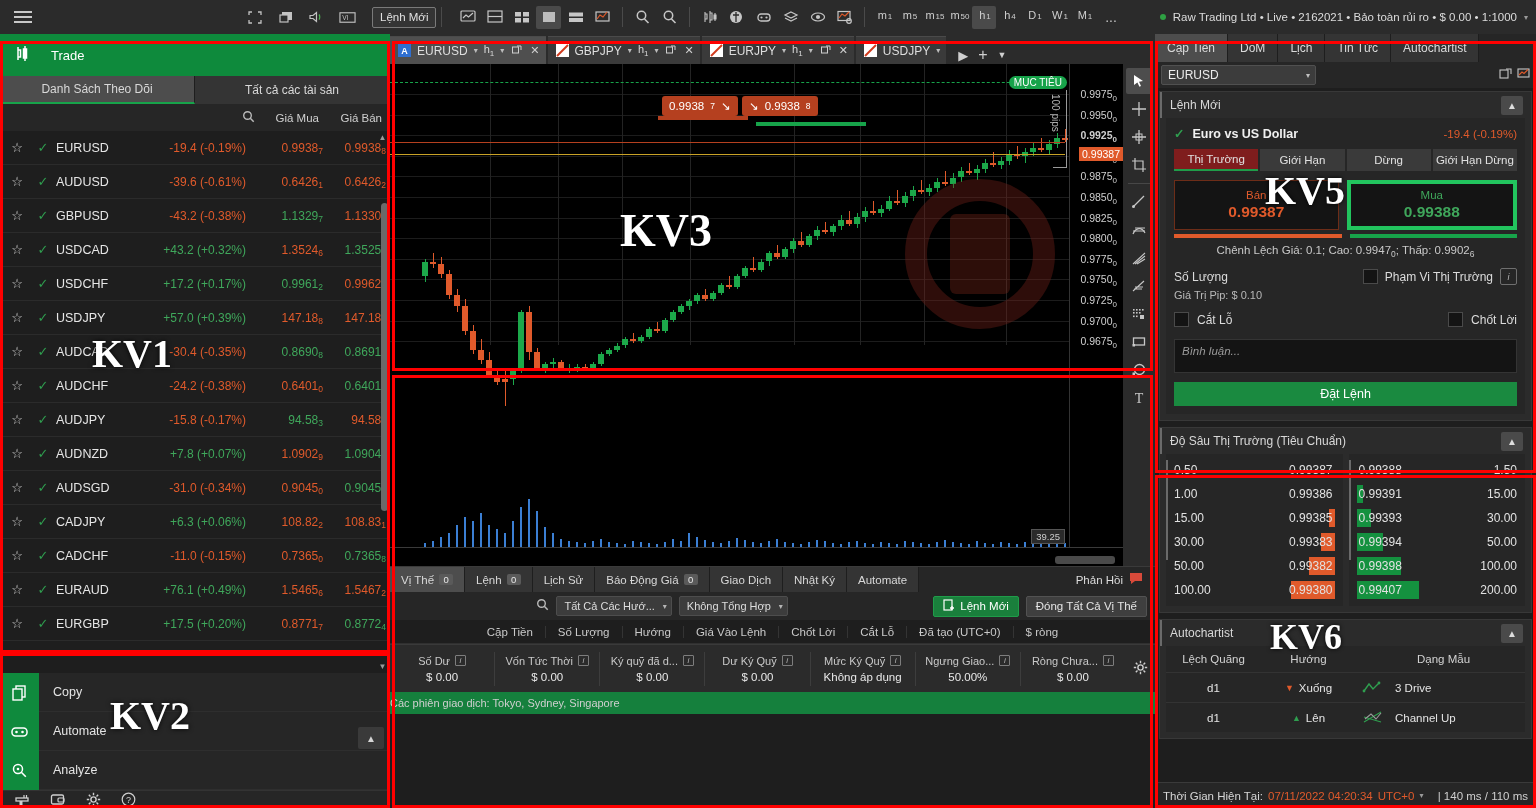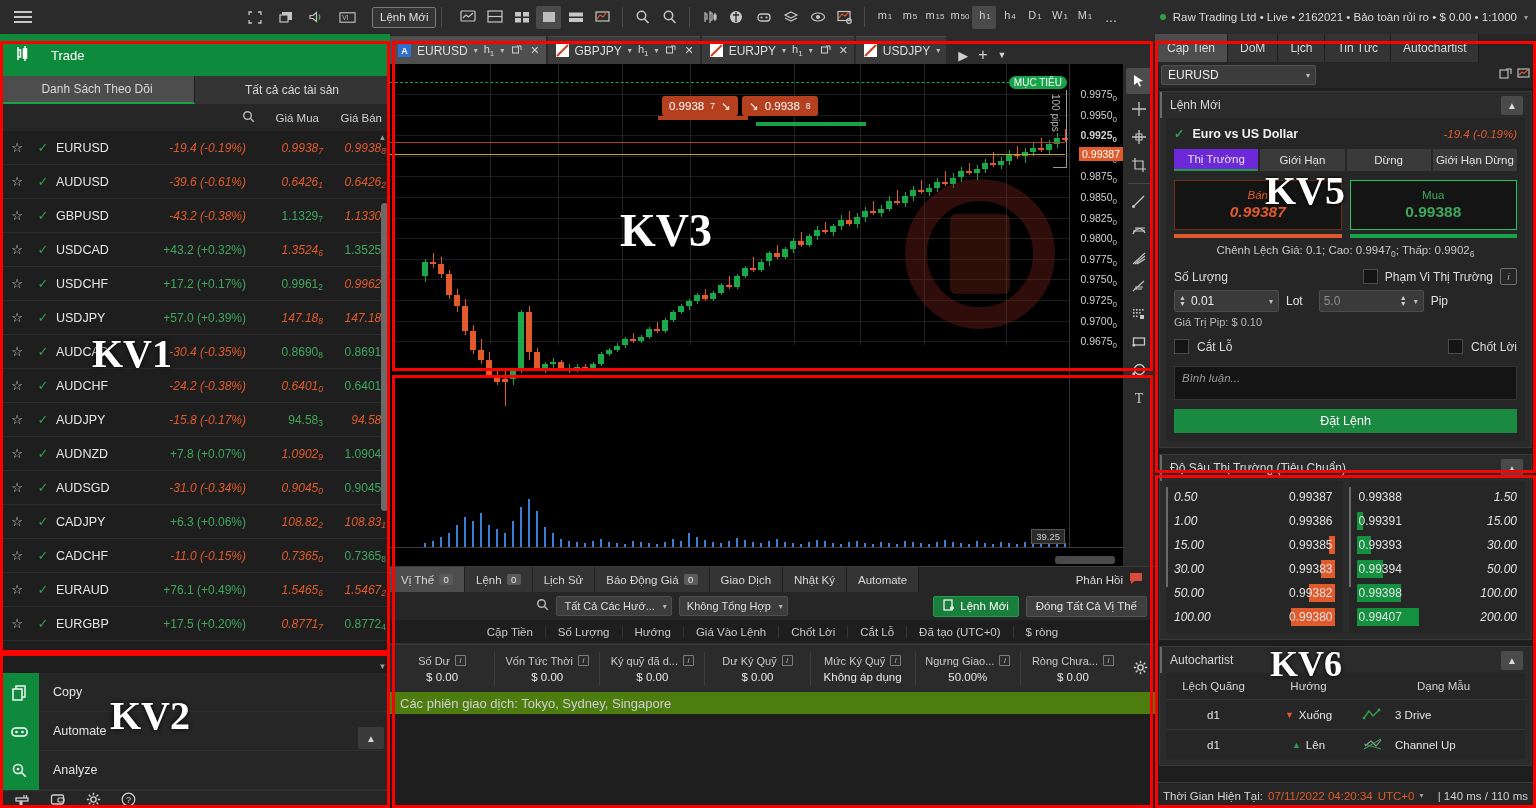--- a/index.html
+++ b/index.html
@@ -49,21 +49,21 @@
   .wl-search .mag { margin-left:auto; width:20px; text-align:center; color:#b9b9b9; font-size:12px; }
   .wl-search .colhd { width:63px; text-align:right; color:#cfcfcf; font-size:11.5px; padding-right:2px; }
   .wl-list { flex:1; overflow:hidden; position:relative; }
   .wl-row { height:34px; display:flex; align-items:center; border-bottom:1px solid #2b2b2b; padding:0 4px; cursor:pointer; }
   .wl-star { width:26px; text-align:center; color:#cfcfcf; font-size:13px; }
   .wl-check { width:26px; text-align:center; color:#2f9e4f; font-size:13px; }
   .wl-sym { width:100px; font-size:12.5px; color:#e6e6e6; }
   .wl-chg { flex:1; text-align:right; font-size:12px; padding-right:14px; }
   .wl-bid, .wl-ask { width:63px; text-align:right; font-size:12px; }
   .wl-bid .p, .wl-ask .p { font-size:8.5px; position:relative; top:2px; }
-  .up { color:#3fa75b; } .down { color:#e05a2b;font-style:italic; }
+  .up { color:#3fa75b; } .down { color:#e05a2b; }
   .wl-scroll { position:absolute; right:2px; top:0; width:7px; height:100%; }
   .wl-scroll .thumb { position:absolute; left:0; top:72px; width:7px; height:308px; background:#6a6a6a; border-radius:4px; }
   .wl-arrow { position:absolute; right:1px; width:9px; text-align:center; color:#9a9a9a; font-size:8px; }
 
   
   .kv2 { height:135px; flex:0 0 135px; background:#262626; display:flex; flex-direction:column; position:relative; }
   .kv2row { height:39px; display:flex; align-items:center; border-bottom:1px solid #2e2e2e; cursor:pointer; }
   .kv2ic { width:39px; height:39px; background:#0f8a3d; display:flex; align-items:center; justify-content:center; color:#fff; }
   .kv2lbl { margin-left:14px; font-size:12.5px; color:#e4e4e4; }
   .kv2foot { height:38px; display:flex; align-items:center; gap:20px; padding-left:14px; background:#262626; border-top:1px solid #333; }
@@ -123,44 +123,44 @@
   .bp-col:last-child { border-right:none; }
   .bp-body { flex:1; position:relative; background:#1e1e1e; }
   .bp-dot { position:absolute; width:6px; height:6px; background:#c0392b; }
   .acctbar { height:48px; flex:0 0 48px; background:#2b2b2b; display:flex; align-items:center; border-top:1px solid #3a3a3a; }
   .ab-cell { flex:1; display:flex; flex-direction:column; align-items:center; justify-content:center; gap:4px; border-right:1px solid #3d3d3d; height:34px; }
   .ab-cell:last-of-type { border-right:none; }
   .ab-top { display:flex; align-items:center; gap:5px; font-size:11px; color:#c9c9c9; }
   .ab-i { width:11px; height:11px; border:1px solid #7d7d7d; color:#b5b5b5; font-size:8px; display:flex; align-items:center; justify-content:center; font-style:italic; border-radius:1px; }
   .ab-val { font-size:11.5px; color:#e8e8e8; }
   .ab-gear { width:30px; text-align:center; color:#cfcfcf; font-size:14px; cursor:pointer; }
-  .sessbar { height:22px; flex:0 0 22px; background:#4d7c0f; display:flex; align-items:center; padding-left:10px; font-size:13px; color:#cfcfcf; }
+  .sessbar { height:22px; flex:0 0 22px; background:#15803d; display:flex; align-items:center; font-size:11px; color:#cfcfcf; }
 
   
   .rightcol { width:381px; flex:0 0 381px; background:#1e1e1e; display:flex; flex-direction:column; }
   .rc-tabs { height:28px; flex:0 0 28px; display:flex; background:#262626; }
   .rc-tab { padding:0 12px; display:flex; align-items:center; font-size:12px; color:#dadada; background:#343434; border-right:1px solid #1e1e1e; cursor:pointer; }
   .rc-tab.active { background:#4d4d4d; }
   .rc-symbar { height:26px; flex:0 0 26px; display:flex; align-items:center; gap:6px; padding:0 6px; background:#262626; }
   .rc-symsel { width:155px; height:20px; background:#3c3c3c; border:1px solid #505050; color:#ececec; font-size:12px; display:flex; align-items:center; padding:0 6px; position:relative; cursor:pointer; border-radius:2px; }
   .rc-symsel::after { content:"▾"; position:absolute; right:5px; font-size:8px; color:#c0c0c0; }
   .rc-symbar .rt { margin-left:auto; display:flex; gap:5px; color:#c6c6c6; font-size:12px; }
   .panel { background:#2b2b2b; margin:3px 4px; border:1px solid #383838; }
   .panel-hd { height:26px; display:flex; align-items:center; padding:0 8px; font-size:12px; color:#d8d8d8; border-left:2px solid #6a6a6a; }
   .panel-hd .chev { margin-left:auto; width:22px; height:19px; background:#4a4a4a; color:#ddd; display:flex; align-items:center; justify-content:center; font-size:10px; border-radius:2px; cursor:pointer; }
   .ord-inner { background:#262626; margin:0 6px 6px 6px; padding:8px; }
   .ord-name { display:flex; align-items:center; gap:8px; font-size:12.5px; font-weight:bold; color:#f0f0f0; }
   .ord-name .chg { margin-left:auto; font-weight:normal; font-size:11.5px; }
   .ord-types { display:flex; margin-top:8px; gap:2px; }
   .ord-type { flex:1; height:22px; background:#3a3a3a; display:flex; align-items:center; justify-content:center; font-size:11.5px; color:#e0e0e0; cursor:pointer; }
-  .ord-type.active { background:#6d28d9; border-bottom:2px solid #1f9c49; }
+  .ord-type.active { background:#7f1d1d; border-bottom:2px solid #1f9c49; }
   .bidask { display:flex; gap:8px; margin-top:9px; }
   .ba { flex:1; height:50px; background:#141414; display:flex; flex-direction:column; align-items:center; justify-content:center; gap:2px; cursor:pointer; }
   .ba.sell { border:1px solid #6d2d18; }
-  .ba.buy { border:1px solid #22c55e; }
+  .ba.buy { border:4px solid #22c55e; }
   .ba .t { font-size:11.5px; }
   .ba .v { font-size:15.5px; font-weight:bold; }
   .ba-bars { display:flex; gap:8px; margin-top:4px; }
   .ba-bar { flex:1; height:4px; }
   .spreadline { text-align:center; font-size:11.5px; color:#c9c9c9; margin-top:6px; }
   .spreadline sub { font-size:8.5px; }
   .qty-row { display:flex; align-items:center; margin-top:9px; }
   .qty-lbl { font-size:12px; color:#dcdcdc; }
   .mr-box { margin-left:auto; display:flex; align-items:center; gap:7px; }
   .cbx { width:15px; height:15px; background:#141414; border:1px solid #4a4a4a; cursor:pointer; }
@@ -173,21 +173,21 @@
   .unit { font-size:12px; color:#e0e0e0; }
   .notes { display:flex; margin-top:3px; }
   .note { font-size:11px; color:#b8b8b8; line-height:14px; }
   .prot-row { display:flex; align-items:center; margin-top:10px; }
   .prot { display:flex; align-items:center; gap:8px; font-size:12px; color:#dcdcdc; }
   .comment { margin-top:12px; height:34px; background:#141414; border:1px solid #343434; display:flex; align-items:flex-start; padding:5px 7px; font-size:11.5px; color:#9a9a9a; font-style:italic; cursor:text; }
   .place-btn { margin-top:9px; height:24px; background:#1a8a40; color:#fff; display:flex; align-items:center; justify-content:center; font-size:12.5px; cursor:pointer; }
   .dom-grid { display:flex; gap:6px; margin:0 6px 6px 6px; }
   .dom-side { flex:1; background:#262626; padding:4px 0; position:relative; }
   .dom-row { height:24px; display:flex; align-items:center; position:relative; font-size:12px; color:#e2e2e2; padding:0 8px; }
-  .dom-vol { width:48px;font-style:italic; }
+  .dom-vol { width:48px; }
   .dom-price { margin-left:auto; position:relative; z-index:2; padding:1px 2px; }
   .dom-price.r { margin-left:0; margin-right:auto; }
   .dom-vol.r { margin-left:auto; text-align:right; }
   .dom-bar { position:absolute; z-index:1; height:18px; top:3px; }
   .dom-bar.ask { background:#e05a2b; right:8px; }
   .dom-bar.bid { background:#14913f; left:8px; }
   .dom-scrollbar { position:absolute; left:0; top:6px; width:2px; background:#6a6a6a; }
   .ac-table { margin:0 6px 6px 6px; background:#262626; }
   .ac-hd { display:flex; height:26px; align-items:center; font-size:11.5px; color:#d2d2d2; }
   .ac-hd div { text-align:center; }
@@ -1239,38 +1239,20 @@
             <span>Chênh Lệch Giá: 0.1; Cao: 0.9947</span><sub>0</sub><span>; Thấp: 0.9902</span><sub>6</sub>
           </div>
           <div class="qty-row">
             <span class="qty-lbl">Số Lượng</span>
             <span class="mr-box">
               <span class="cbx"></span>
               <span class="qty-lbl">Phạm Vi Thị Trường</span>
               <span class="i-badge">i</span>
             </span>
           </div>
-          <div class="inputs-row">
-            <span class="spinner">
-              <span class="arrows">
-                  <span>▲</span>
-                  <span>▼</span>
-                </span>
-              <span>0.01</span>
-            </span>
-            <span class="unit">Lot</span>
-            <span class="spinner muted" style="margin-left:9px;width:105px;">
-              <span>5.0</span>
-              <span class="arrows" style="margin-left:auto;margin-right:0;">
-                  <span>▲</span>
-                  <span>▼</span>
-                </span>
-            </span>
-            <span class="unit">Pip</span>
-          </div>
           <div class="notes">
             <div class="note">Giá Trị Pip: $ 0.10</div>
           </div>
           <div class="prot-row">
             <span class="prot">
               <span class="cbx"></span>
               <span>Cắt Lỗ</span>
             </span>
             <span class="prot" style="margin-left:auto;">
               <span class="cbx"></span>

